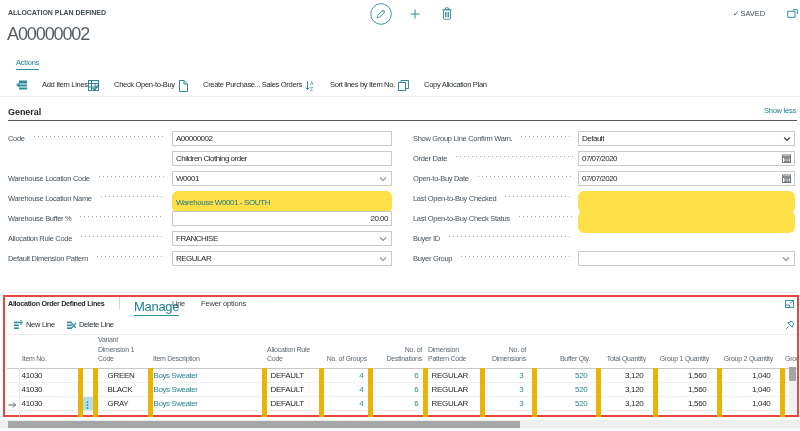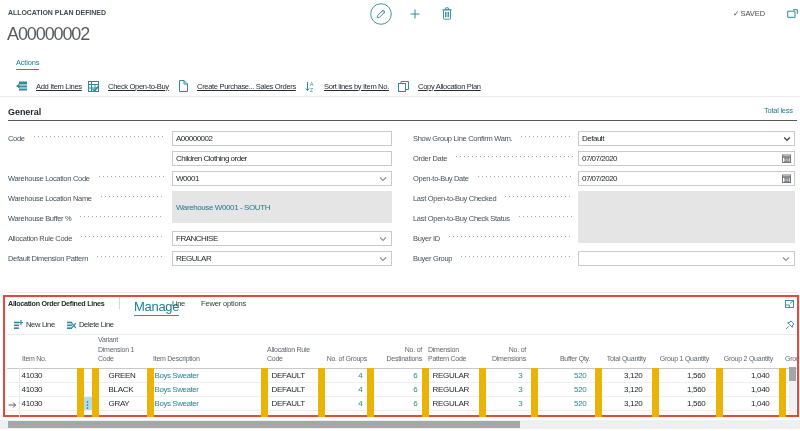--- a/index.html
+++ b/index.html
@@ -12,35 +12,35 @@
   .abs { position:absolute; }
   svg { display:block; }
 
   
   #caption { left:8px; top:9px; font-size:7px; font-weight:700; letter-spacing:-0.05px; color:#404a52; }
   #title { left:7px; top:24px; font-size:18px; letter-spacing:-1.1px; color:#575e63; }
   #saved { left:733px; top:9px; font-size:7.5px; letter-spacing:-0.1px; color:#434c53; }
 
   
   #tab-actions { left:16px; top:58px; font-size:7.5px; letter-spacing:-0.2px; color:#1d7f8e; padding-bottom:2px; border-bottom:1.5px solid #2a93a3; }
-  .menu-item { top:80px; font-size:7.6px; letter-spacing:-0.35px; color:#262c31; display:flex; align-items:center; gap:9px; height:12px;text-decoration:underline; }
+  .menu-item { top:80px; font-size:7.6px; letter-spacing:-0.35px; color:#262c31; display:flex; gap:15px; height:12px; }
   #sep1 { left:0; top:96px; width:800px; height:1px; background:#ebebeb; }
 
   
   #general-h { left:8px; top:107px; font-size:9px; letter-spacing:-0.05px; font-weight:700; color:#24292d; }
   #showless { left:764px; top:106px; font-size:7.5px; color:#1d7f8e; white-space:nowrap; letter-spacing:-0.25px; }
   #general-line { left:8px; top:120px; width:789px; height:1px; background:#54575b; }
 
   .lblrow { height:15px; display:flex; align-items:center; }
   .lblrow .lbl { font-size:7.5px; letter-spacing:-0.3px; color:#45525c; white-space:nowrap; }
   .lblrow .dots { flex:1; height:1.2px; background:repeating-linear-gradient(90deg,#9fa9b0 0 1.2px,transparent 1.2px 4px); margin:0 4px 3.5px 9px; }
   .box { height:15px; border:1px solid #cacaca; background:#fff; font-size:8px; letter-spacing:-0.5px; color:#23282c;
          display:flex; align-items:center; padding:0 3px; }
   .box .val { flex:1; white-space:nowrap; overflow:hidden; }
-  .gbox { height:32px; background:#e5e5e5; }
+  .gbox { height:22px; background:#fde047;border-radius:6px; }
   .chev { width:10px; height:8px; flex:0 0 auto; }
 
   
   #redbox { left:3px; top:295px; width:796px; height:122px; border:2px solid #e8473d; }
   #sep2 { left:8px; top:292px; width:789px; height:1px; background:#ececec; }
   #lines-h { left:8px; top:299px; font-size:7.2px; letter-spacing:-0.3px; font-weight:700; color:#24292d; }
   #pipe { left:119px; top:297px; width:1px; height:12px; background:#d4d7d9; }
   #tab-manage { left:134px; top:299px; font-size:13px; letter-spacing:-0.3px; color:#1d7f8e; padding-bottom:1px; border-bottom:1.5px solid #2a93a3; }
   #tab-line { left:172px; top:299px; font-size:7.5px; letter-spacing:-0.3px; color:#33393f; }
   #tab-fewer { left:201px; top:299px; font-size:7.5px; letter-spacing:-0.15px; color:#33393f; }
@@ -48,21 +48,21 @@
 
   
   #grid { left:7px; top:334px; width:790px; height:83px; overflow:hidden; }
   table { border-collapse:collapse; table-layout:fixed; width:856px; }
   th { font-size:7px; letter-spacing:-0.25px; font-weight:400; color:#5d6871; vertical-align:bottom; padding:0 3px 4px 3px;
        text-align:left; line-height:9.7px; white-space:nowrap; }
   th.r { text-align:right; }
   thead tr { height:33px; }
   thead { border-top:1px solid #ececec; border-bottom:1px solid #c8c8c8; }
   tbody td { height:14px; font-size:8px; letter-spacing:-0.3px; color:#23282c; padding:0 4px; white-space:nowrap; overflow:hidden;
-       border-right:7px solid #eab308; border-bottom:1px solid #edeff1; }
+       border-right:5px solid #eab308; border-bottom:1px solid #edeff1; }
   tbody td.r { text-align:right; }
   th:last-child { text-align:left; }
   tbody td:nth-child(2) { padding-left:2px; }
   tbody td:nth-child(4) { padding-left:10px; }
   tbody td:nth-child(5) { padding-left:1px; letter-spacing:-0.45px; }
   td:nth-child(10), th:nth-child(10) { padding-right:8px; }
   td:nth-child(11), th:nth-child(11) { padding-right:8px; }
   td:nth-child(12), th:nth-child(12) { padding-right:9px; }
   td:nth-child(13), th:nth-child(13) { padding-right:10px; }
   td:nth-child(14), th:nth-child(14) { padding-right:9px; }
@@ -155,21 +155,21 @@
         <g fill="none" stroke="#2f8a99">
           <rect x="0.5" y="2.5" width="7" height="8"></rect>
           <path d="M3 2.5 V0.5 H10.5 V8.5 H7.5"></path>
         </g>
       </svg>
     <span>Copy Allocation Plan</span>
   </div>
   <div class="abs" id="sep1"></div>
 
   <div class="abs" id="general-h">General</div>
-  <div class="abs" id="showless">Total less</div>
+  <div class="abs" id="showless">Show less</div>
   <div class="abs" id="general-line"></div>
 
   <div class="abs lblrow" style="left:8px;top:131px;width:160px">
       <span class="lbl">Code</span>
       <span class="dots"></span>
     </div>
   <div class="abs lblrow" style="left:8px;top:171px;width:160px">
       <span class="lbl">Warehouse Location Code</span>
       <span class="dots"></span>
     </div>
@@ -226,20 +226,23 @@
       <span class="val">Children Clothing order</span>
     </div>
   <div class="abs box" style="left:172px;top:171px;width:220px">
       <span class="val">W0001</span>
     <svg class="chev" viewBox="0 0 10 8">
         <path d="M2 2.5 L5 5.5 L8 2.5" fill="none" stroke="#8b9196" stroke-width="1.1"></path>
       </svg>
     </div>
   <div class="abs gbox" style="left:172px;top:191px;width:220px;display:flex;align-items:center;padding:0 4px">
     <span style="font-size:8px;letter-spacing:-0.4px;color:#22798a">Warehouse W0001 - SOUTH</span>
+    </div>
+  <div class="abs box" style="left:172px;top:211px;width:220px">
+      <span class="val" style="text-align:right">20.00</span>
     </div>
   <div class="abs box" style="left:172px;top:231px;width:220px">
       <span class="val">FRANCHISE</span>
     <svg class="chev" viewBox="0 0 10 8">
         <path d="M2 2.5 L5 5.5 L8 2.5" fill="none" stroke="#8b9196" stroke-width="1.1"></path>
       </svg>
     </div>
   <div class="abs box" style="left:172px;top:251px;width:220px">
       <span class="val">REGULAR</span>
     <svg class="chev" viewBox="0 0 10 8">

